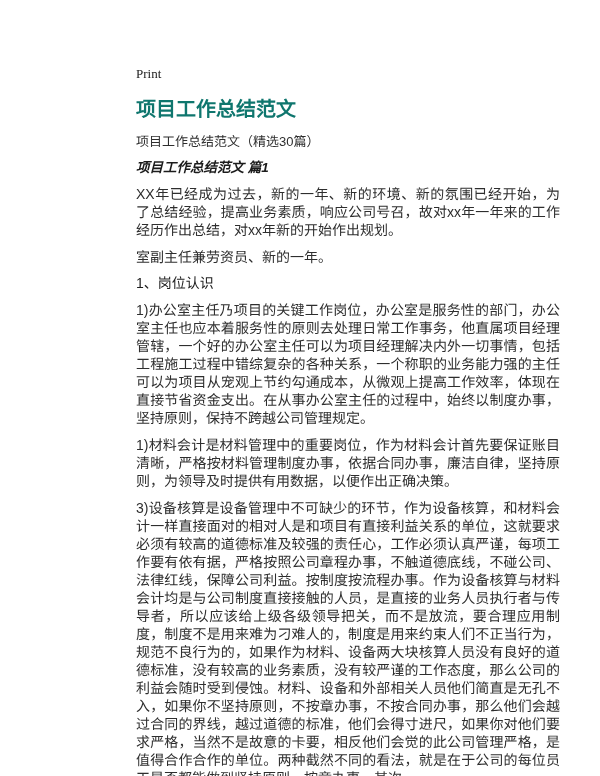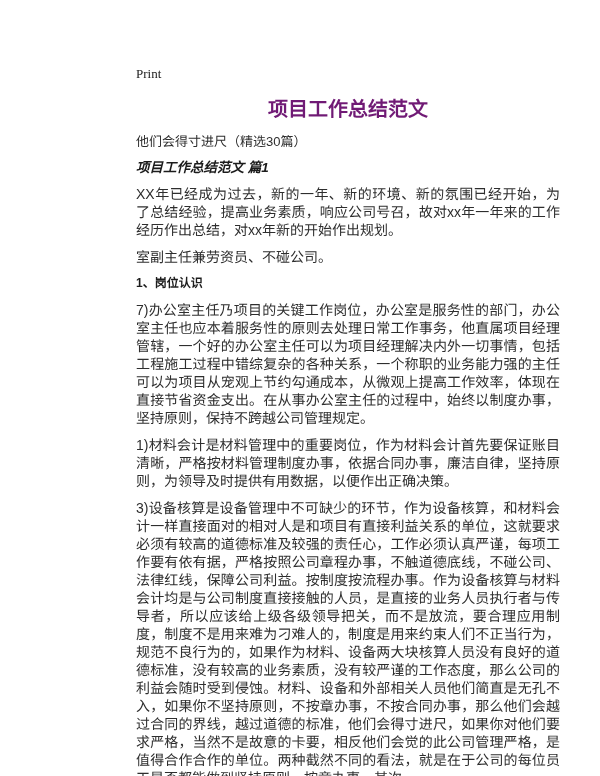--- a/index.html
+++ b/index.html
@@ -27,22 +27,21 @@
     font-size: 13px;
     line-height: 15px;
     color: #222222;
     display: inline-block;
     cursor: pointer;
   }
   .title {
     font-size: 20px;
     line-height: 25px;
     font-weight: bold;
-    text-align: center;
-    color: #701a75;
+    color: #0f766e;
     margin: 15px 0 12px 0;
   }
   .subtitle {
     font-size: 13px;
     line-height: 16px;
     margin: 0 0 9px 0;
     color: #2e2e2e;
   }
   .section-heading {
     font-size: 13.5px;
@@ -53,46 +52,46 @@
     font-style: italic;
   }
   .para {
     font-size: 14px;
     line-height: 18px;
     text-align: justify;
     color: #2e2e2e;
     margin: 0 0 9px 0;
   }
   .sub-heading {
-    font-size: 12px;
+    font-size: 14px;
     line-height: 17px;
-    font-weight: bold;
+    font-weight: normal;
     color: #1c1c1c;
     margin: 0 0 9px 0;
   }
 </style>
 </head>
 <body>
 
 <div class="page">
 
   <span class="print-link">Print</span>
 
   <h1 class="title">项目工作总结范文</h1>
 
-  <p class="subtitle">他们会得寸进尺（精选30篇）</p>
+  <p class="subtitle">项目工作总结范文（精选30篇）</p>
 
   <h2 class="section-heading">项目工作总结范文 篇1</h2>
 
   <p class="para">XX年已经成为过去，新的一年、新的环境、新的氛围已经开始，为了总结经验，提高业务素质，响应公司号召，故对xx年一年来的工作经历作出总结，对xx年新的开始作出规划。</p>
 
 
-  <p class="para">室副主任兼劳资员、不碰公司。</p>
+  <p class="para">室副主任兼劳资员、新的一年。</p>
 
   <h3 class="sub-heading">1、岗位认识</h3>
 
-  <p class="para">7)办公室主任乃项目的关键工作岗位，办公室是服务性的部门，办公室主任也应本着服务性的原则去处理日常工作事务，他直属项目经理管辖，一个好的办公室主任可以为项目经理解决内外一切事情，包括工程施工过程中错综复杂的各种关系，一个称职的业务能力强的主任可以为项目从宠观上节约勾通成本，从微观上提高工作效率，体现在直接节省资金支出。在从事办公室主任的过程中，始终以制度办事，坚持原则，保持不跨越公司管理规定。</p>
+  <p class="para">1)办公室主任乃项目的关键工作岗位，办公室是服务性的部门，办公室主任也应本着服务性的原则去处理日常工作事务，他直属项目经理管辖，一个好的办公室主任可以为项目经理解决内外一切事情，包括工程施工过程中错综复杂的各种关系，一个称职的业务能力强的主任可以为项目从宠观上节约勾通成本，从微观上提高工作效率，体现在直接节省资金支出。在从事办公室主任的过程中，始终以制度办事，坚持原则，保持不跨越公司管理规定。</p>
 
   <p class="para">1)材料会计是材料管理中的重要岗位，作为材料会计首先要保证账目清晰，严格按材料管理制度办事，依据合同办事，廉洁自律，坚持原则，为领导及时提供有用数据，以便作出正确决策。</p>
 
   <p class="para">3)设备核算是设备管理中不可缺少的环节，作为设备核算，和材料会计一样直接面对的相对人是和项目有直接利益关系的单位，这就要求必须有较高的道德标准及较强的责任心，工作必须认真严谨，每项工作要有依有据，严格按照公司章程办事，不触道德底线，不碰公司、法律红线，保障公司利益。按制度按流程办事。作为设备核算与材料会计均是与公司制度直接接触的人员，是直接的业务人员执行者与传导者，所以应该给上级各级领导把关，而不是放流，要合理应用制度，制度不是用来难为刁难人的，制度是用来约束人们不正当行为，规范不良行为的，如果作为材料、设备两大块核算人员没有良好的道德标准，没有较高的业务素质，没有较严谨的工作态度，那么公司的利益会随时受到侵蚀。材料、设备和外部相关人员他们简直是无孔不入，如果你不坚持原则，不按章办事，不按合同办事，那么他们会越过合同的界线，越过道德的标准，他们会得寸进尺，如果你对他们要求严格，当然不是故意的卡要，相反他们会觉的此公司管理严格，是值得合作合作的单位。两种截然不同的看法，就是在于公司的每位员工是否都能做到坚持原则，按章办事。其次</p>
 
 </div>
 
 </body></html>

